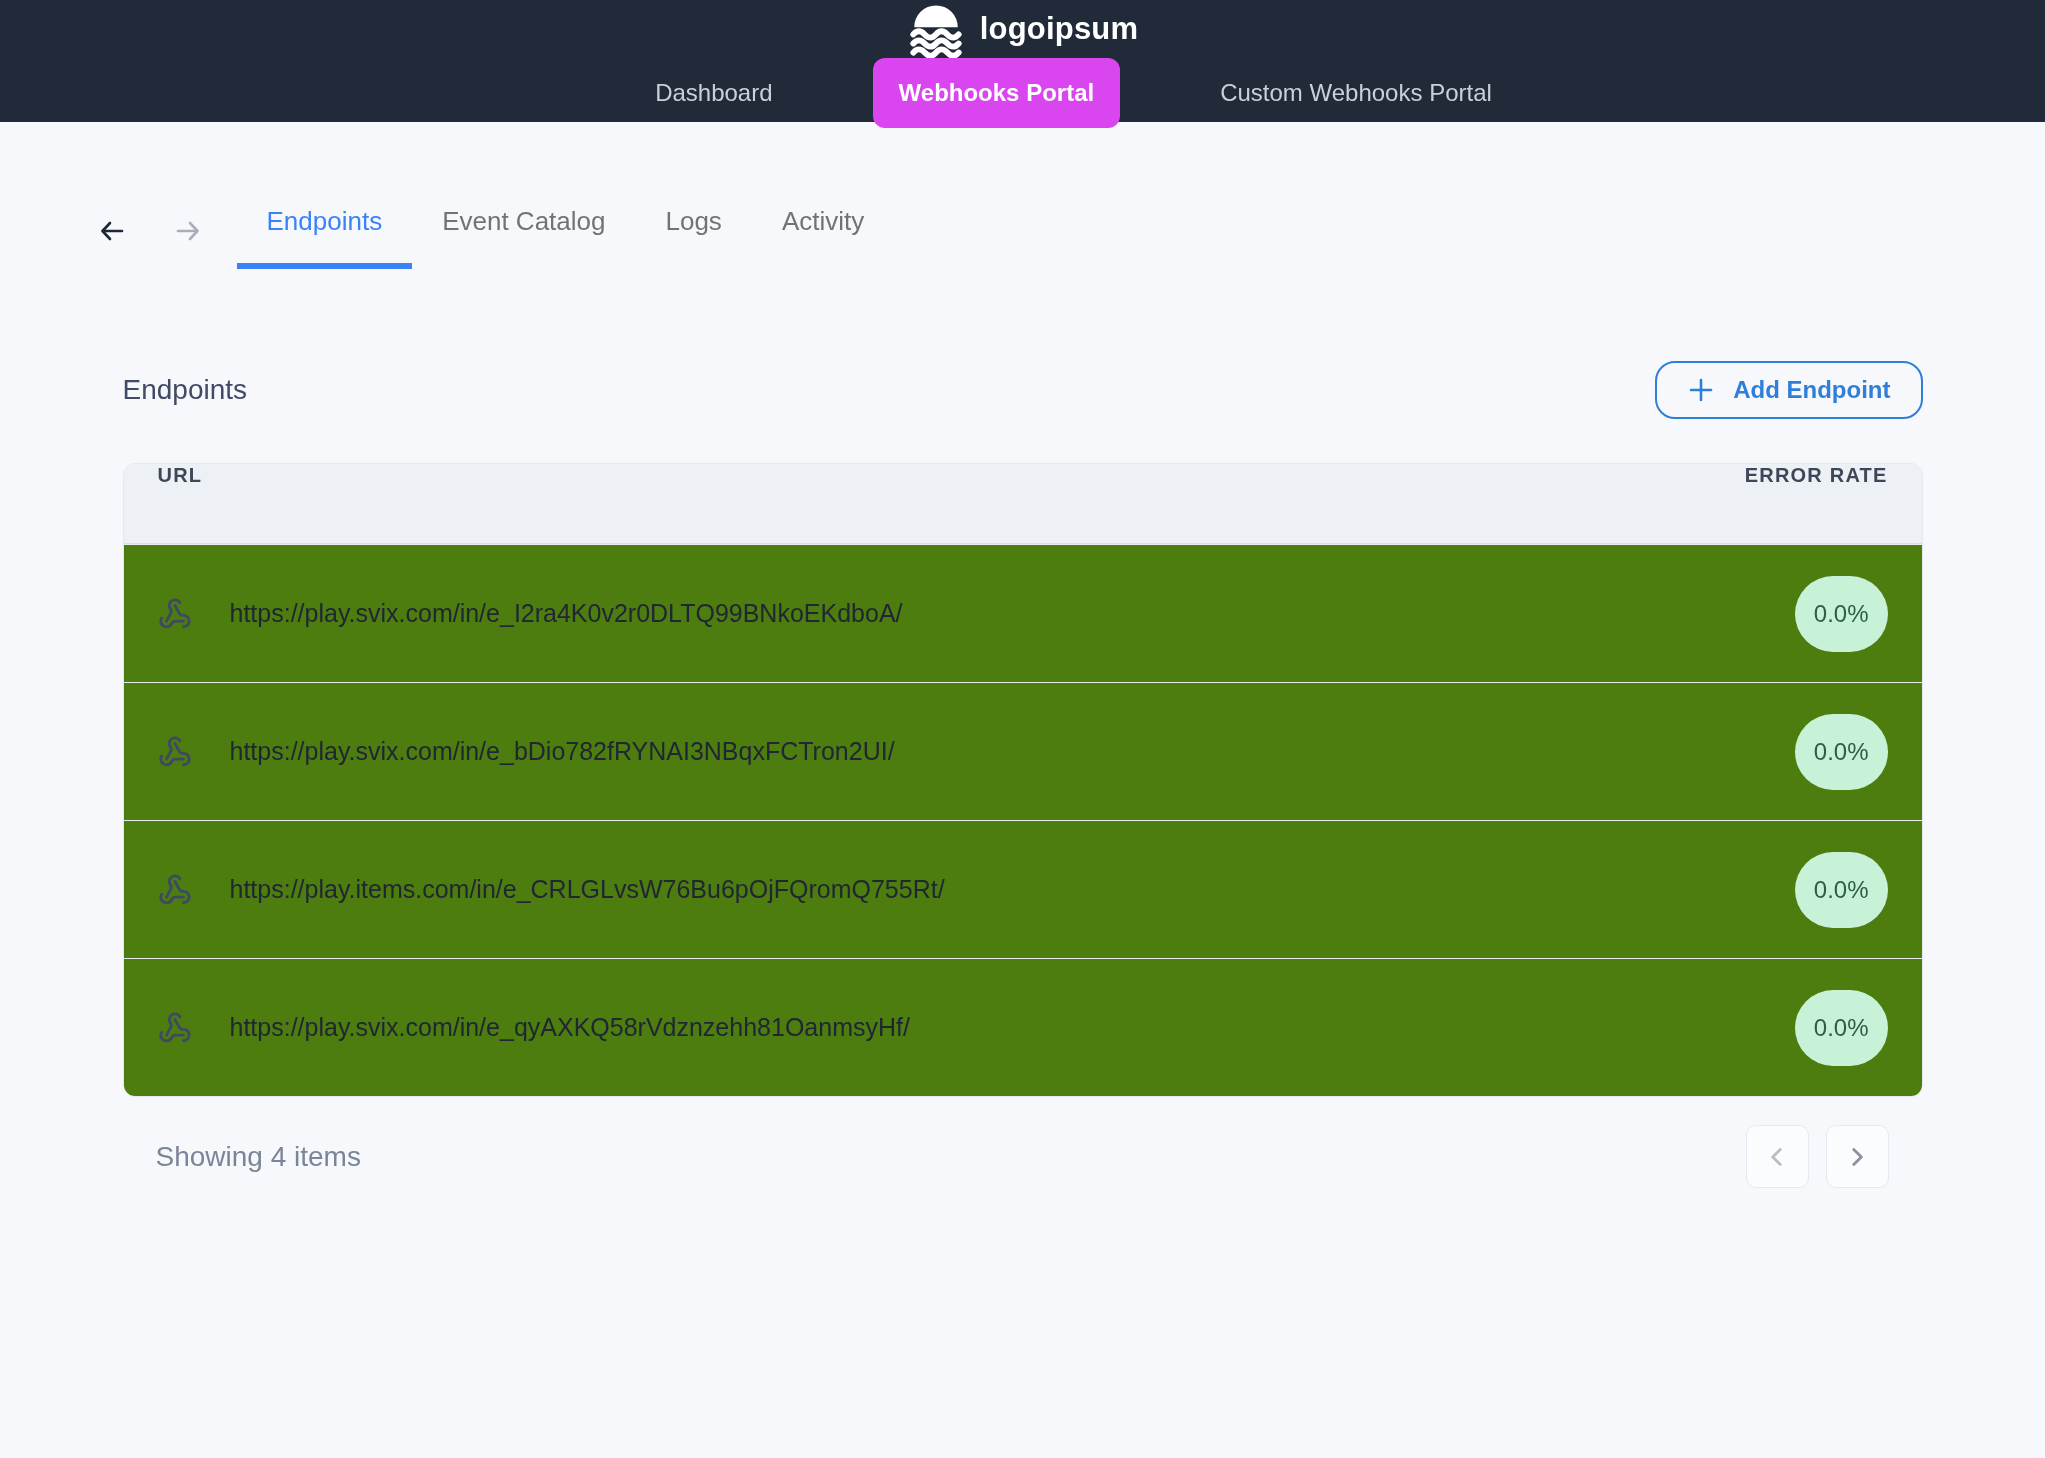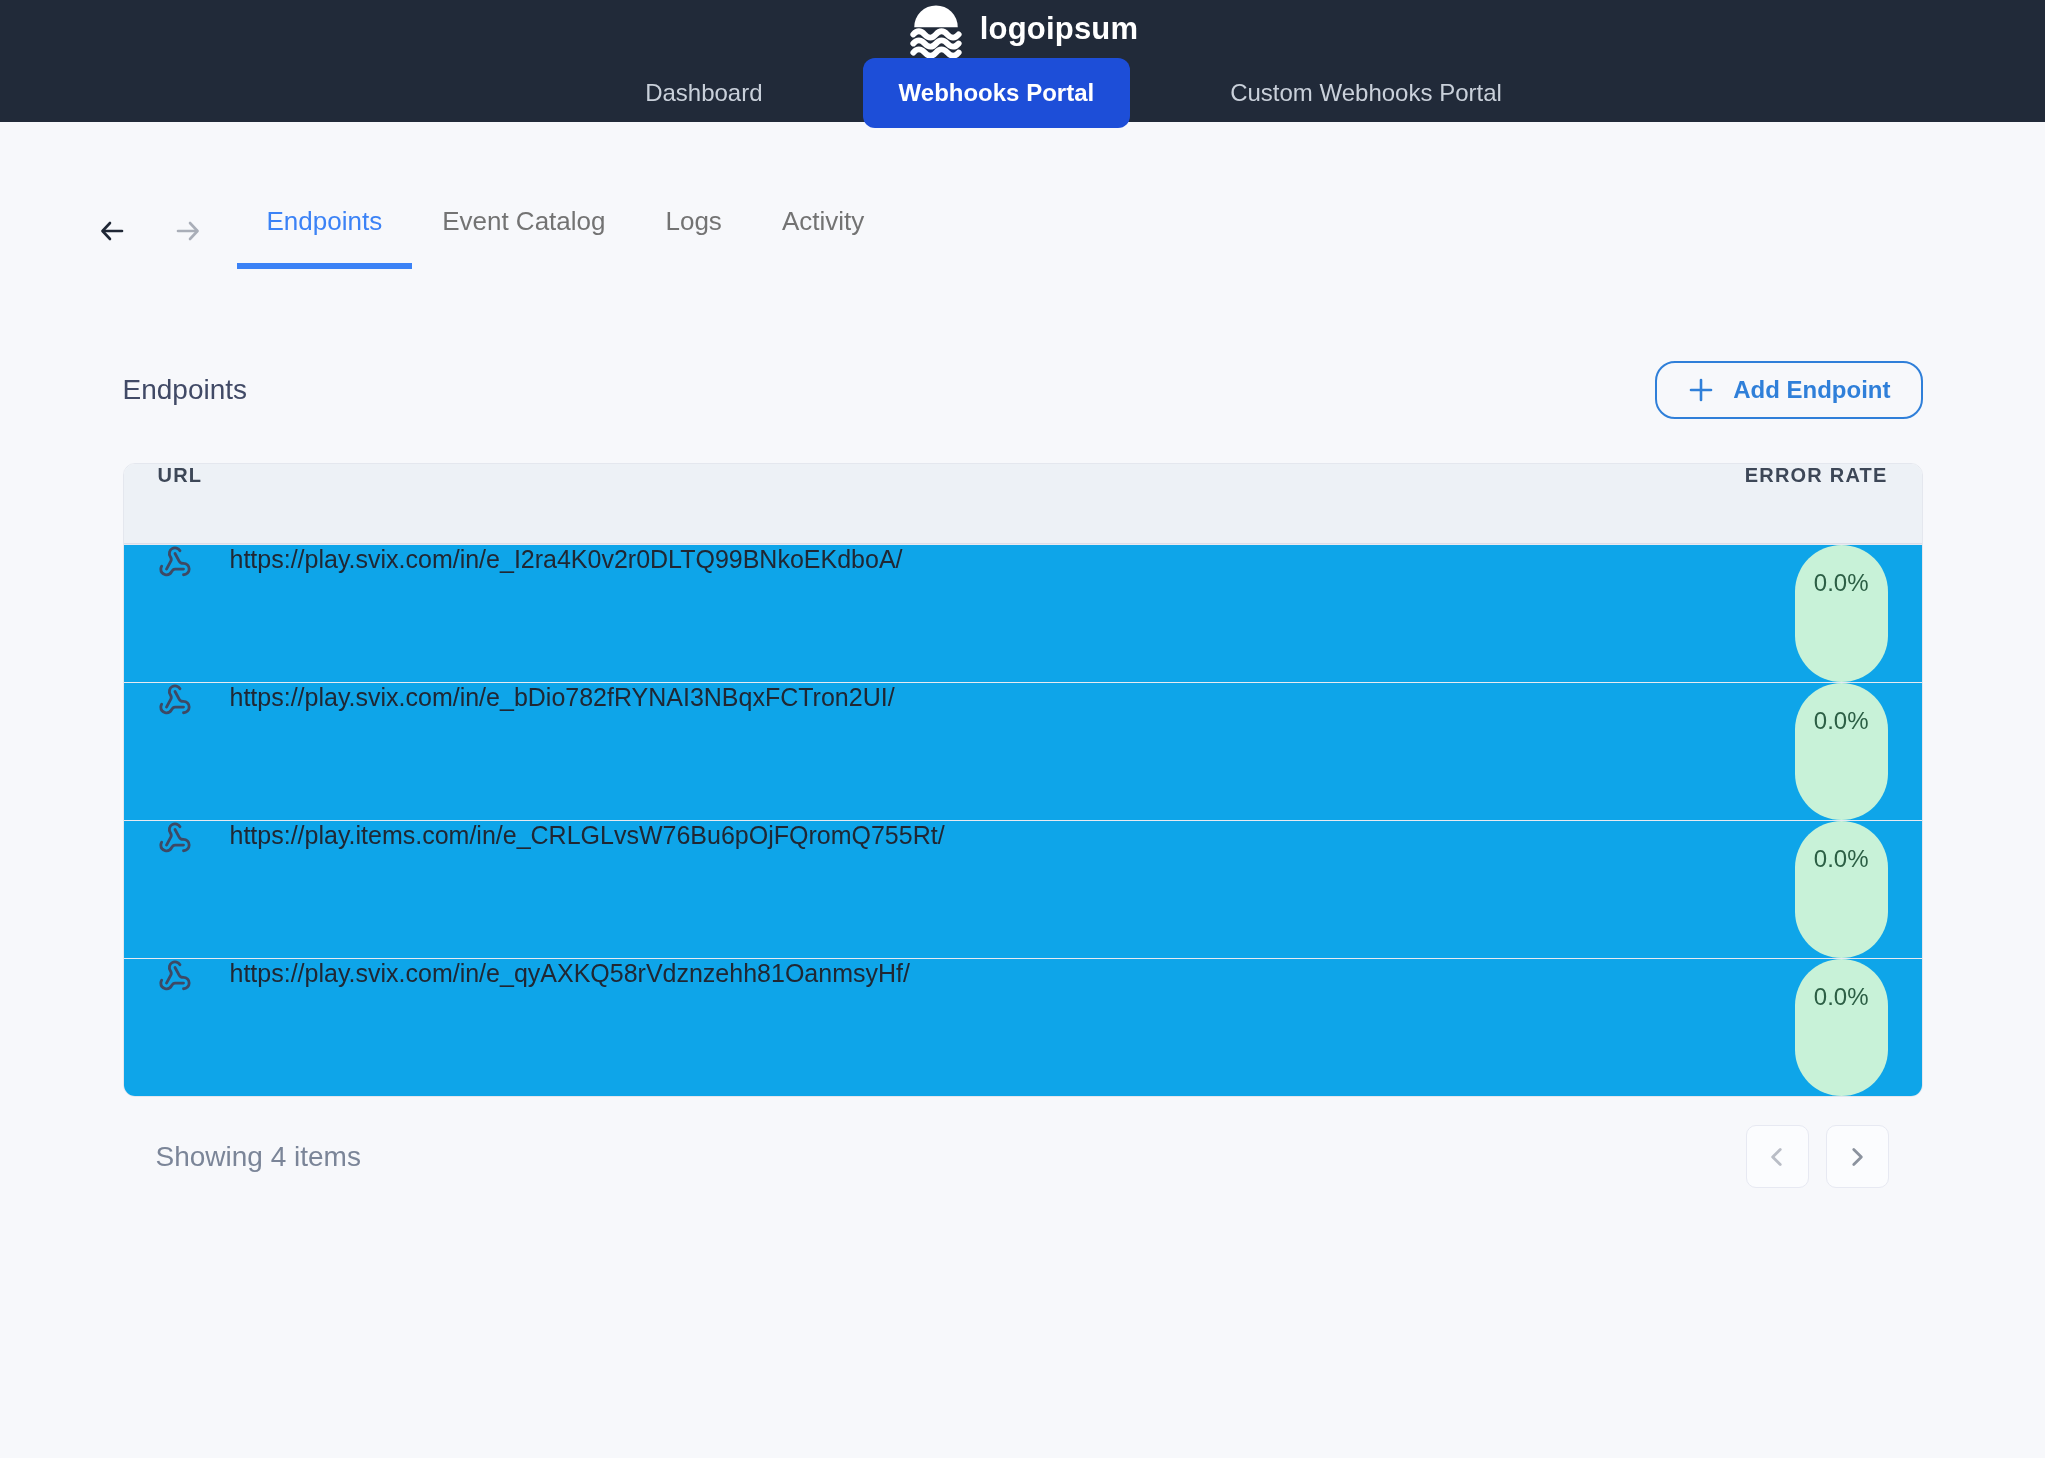--- a/index.html
+++ b/index.html
@@ -7,21 +7,21 @@
   body { font-family:"Liberation Sans", sans-serif; background:#f7f8fb; overflow:hidden; }
   .screen { width:2045px; height:1458px; position:relative; background:#f7f8fb; }
 
   
   .navbar { height:122px; background:#212a39; display:flex; align-items:center; padding:0 60px;flex-direction:column; }
   .logo { display:flex; align-items:center; gap:15px; }
   .logo-icon { width:58px; height:58px; }
   .logo-text { color:#ffffff; font-size:31px; font-weight:bold; letter-spacing:0.2px; }
   .nav-menu { display:flex; align-items:center; gap:100px; margin-left:102px; }
   .nav-item { color:#c9d0da; font-size:24px; font-weight:500; cursor:pointer; white-space:nowrap; }
-  .nav-item.active { background:#1d4ed8; color:#ffffff; font-weight:bold; padding:21px 36px; border-radius:12px; }
+  .nav-item.active { background:#d946ef; color:#ffffff; font-weight:bold; padding:21px 26px; border-radius:12px; }
   .avatar { margin-left:auto; width:62px; height:62px; border-radius:50%; overflow:hidden; background:#d7d8da; }
   .avatar svg { width:100%; height:100%; display:block; }
 
   
   .content { width:1800px; margin:0 auto; }
 
   
   .tabbar { display:flex; align-items:center; margin-top:70px; margin-left:-26px; }
   .nav-arrow { width:30px; height:30px; display:flex; align-items:center; justify-content:center; cursor:pointer; }
   .nav-arrow.back { margin-right:46px; }
@@ -32,21 +32,21 @@
   
   .section-header { display:flex; align-items:center; justify-content:space-between; margin-top:92px; }
   .section-title { font-size:28px; color:#414a66; font-weight:400; }
   .add-btn { display:flex; align-items:center; gap:18px; height:58px; padding:17px 30px; background:transparent; border:2px solid #2f7fd9; border-radius:20px; color:#2f7fd9; font-size:24px; font-weight:bold; font-family:inherit; cursor:pointer; }
   .add-btn svg { width:28px; height:28px; }
 
   
   .card { margin-top:44px; background:#ffffff; border:1px solid #e4e7ee; border-radius:12px; overflow:hidden; }
   .card-header { height:80px; background:#edf1f6; border-bottom:1px solid #dcdde8; display:flex; justify-content:space-between; padding:0 34px; }
   .col-label { font-size:20px; font-weight:bold; color:#3d4757; letter-spacing:1.2px; }
-  .row { height:138px; display:flex; padding:0 34px; border-top:1px solid #e8eaf1; background:#0ea5e9; cursor:pointer; }
+  .row { height:138px; display:flex; align-items:center; padding:0 34px; border-top:1px solid #e8eaf1; background:#4d7c0f; cursor:pointer; }
   .row:first-of-type { border-top:none; }
   .webhook-icon { width:34px; height:34px; flex:0 0 auto; margin-right:38px; }
   .row-url { font-size:25px; color:#20273355; color:#202733; }
   .badge { margin-left:auto; background:#c8f2d8; color:#2c5f45; font-size:24px; font-weight:500; padding:24px 19px; border-radius:999px; }
 
   
   .list-footer { display:flex; align-items:center; justify-content:space-between; margin-top:28px; padding:0 34px 0 33px; }
   .summary { font-size:28px; color:#7b8598; }
   .pager { display:flex; gap:17px; }
   .page-btn { width:63px; height:63px; border-radius:10px; background:#fbfcfe; border:1px solid #e7e9f2; display:flex; align-items:center; justify-content:center; cursor:pointer; }

